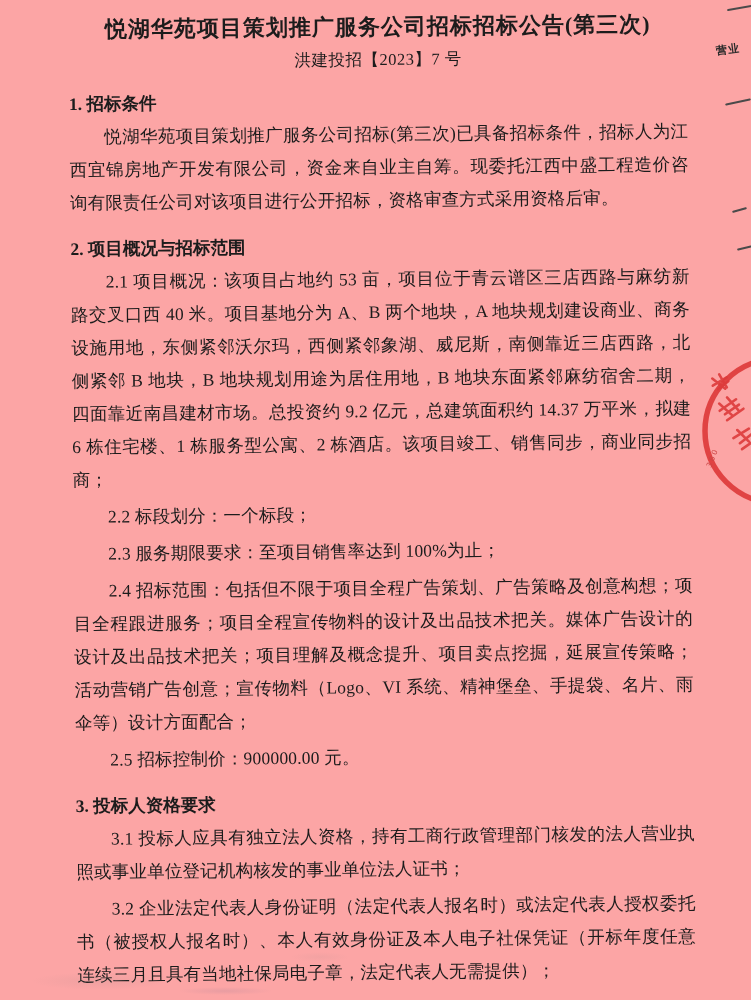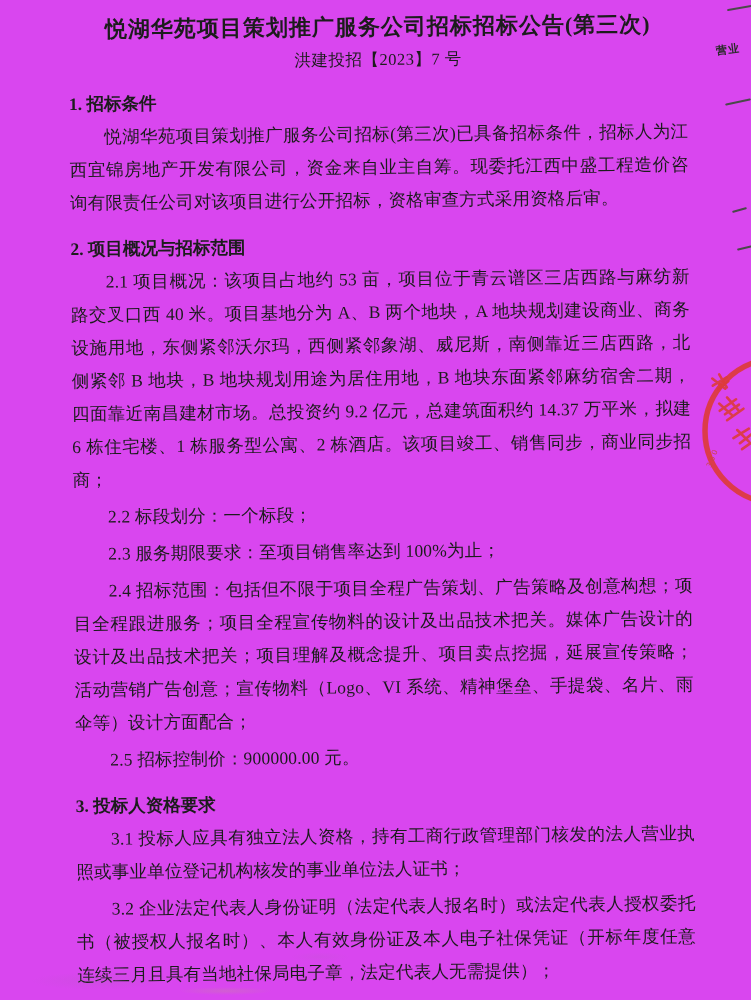--- a/index.html
+++ b/index.html
@@ -1,20 +1,20 @@
 <!DOCTYPE html>
 <html lang="zh"><head>
 <meta charset="utf-8">
 <style>
   html, body { margin: 0; padding: 0; background: #ffffff; }
   .page {
     position: relative;
     width: 751px;
     height: 1000px;
-    background: #d946ef;
+    background: #fca5a5;
     overflow: hidden;
     font-family: "Liberation Serif", "DejaVu Serif", serif;
     color: #1c1c1c;
   }
   .content {
     position: absolute;
     left: 68px;
     top: 0;
     width: 619px;
     transform: rotate(-0.55deg);

